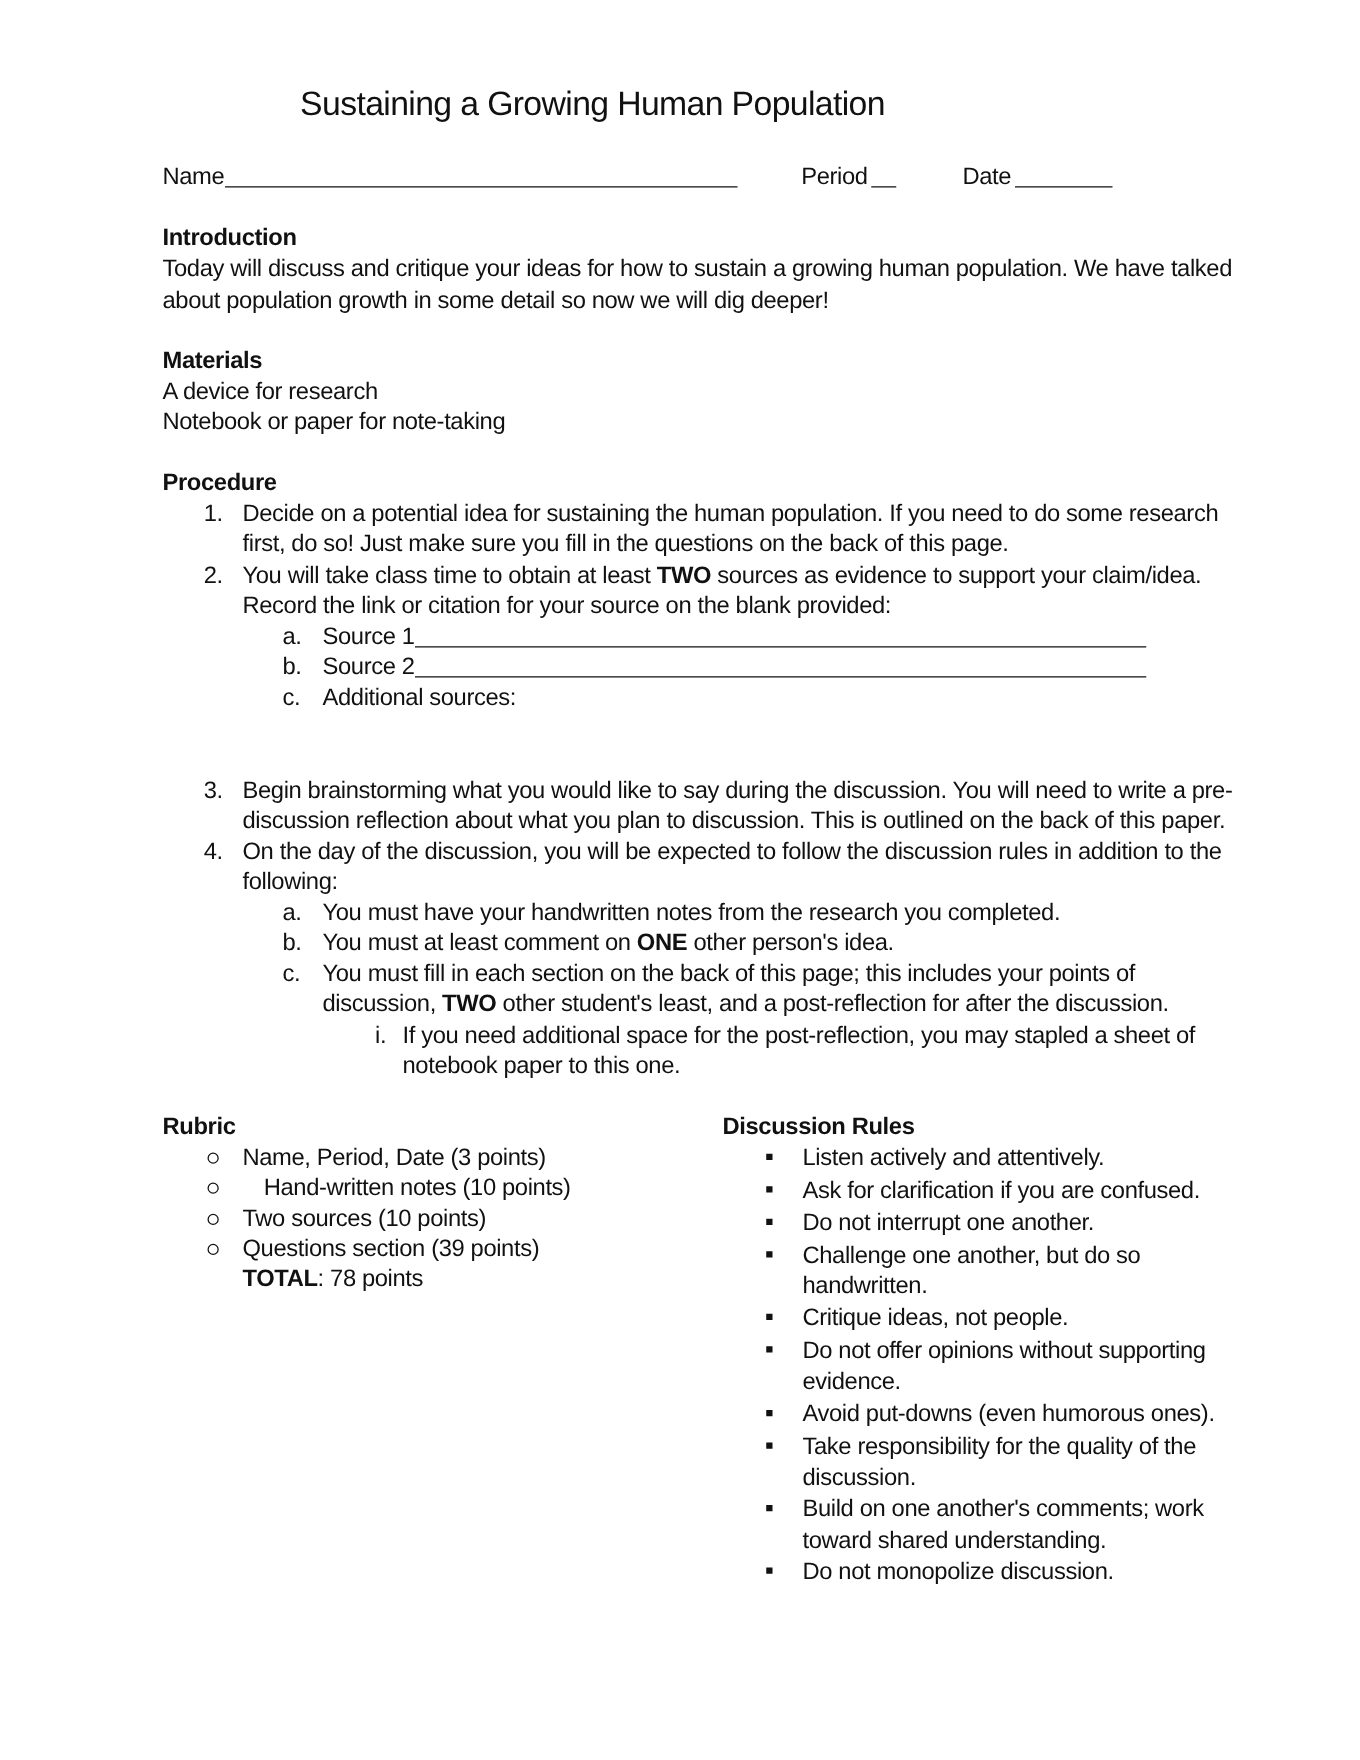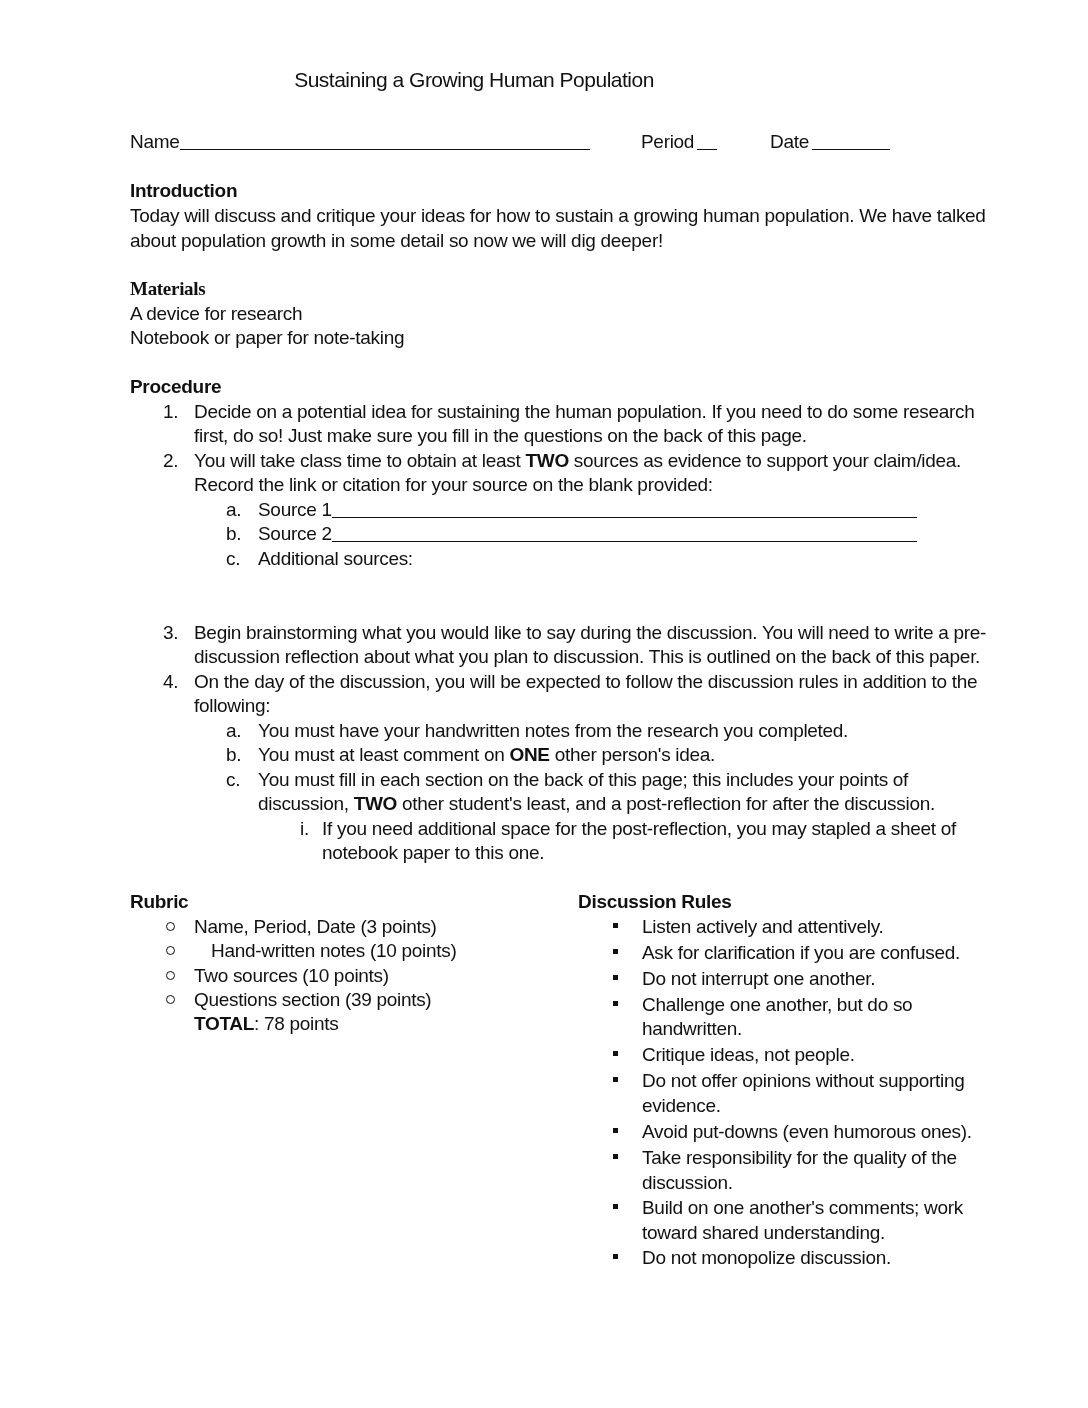--- a/index.html
+++ b/index.html
@@ -2,21 +2,21 @@
 <html><head>
   <meta charset="utf-8">
   <style>
     html, body { margin: 0; padding: 0; background: #ffffff; }
     body {
       width: 1088px; height: 1408px; position: relative; overflow: hidden;
       font-family: "Liberation Sans", sans-serif; color: #111111;
       font-size: 17.5px; letter-spacing: -0.3px;
     }
     .abs { position: absolute; white-space: nowrap; }
-    .title { left: 0; width: 948px; text-align: center; top: 68px; font-size: 21px; letter-spacing: -0.5px; }
+    .title { left: 0; width: 948px; text-align: center; top: 68px; font-size: 27px; letter-spacing: -0.5px; }
     .line { font-size: 19px; line-height: 24px; }
     .h { font-weight: bold; }
     .blank { display: inline-block; border-bottom: 1.3px solid #111; height: 16px; vertical-align: baseline; }
     .num { width: 30px; text-align: left; }
     .circ { display:inline-block; width:7px; height:7px; border:1.5px solid #111; border-radius:50%; }
     .sq { display:inline-block; width:5px; height:5px; background:#111; }
     b { font-weight: bold; }
   </style>
 </head>
 <body>
@@ -29,21 +29,21 @@
   <div class="abs blank" style="left:180px; top:133px; width:410px;"></div>
   <div class="abs line" style="left:641px; top:130px;">Period</div>
   <div class="abs blank" style="left:697px; top:133px; width:20px;"></div>
   <div class="abs line" style="left:770px; top:130px;">Date</div>
   <div class="abs blank" style="left:812px; top:133px; width:78px;"></div>
 
   <div class="abs line h" style="left:130px; top:179px;">Introduction</div>
   <div class="abs line" style="left:130px; top:204px;">Today will discuss and critique your ideas for how to sustain a growing human population. We have talked</div>
   <div class="abs line" style="left:130px; top:229px;">about population growth in some detail so now we will dig deeper!</div>
 
-  <div class="abs line h" style="left:130px; top:277px;font-family:Liberation Serif, serif;">Materials</div>
+  <div class="abs line h" style="left:130px; top:277px;">Materials</div>
   <div class="abs line" style="left:130px; top:302px;">A device for research</div>
   <div class="abs line" style="left:130px; top:326px;">Notebook or paper for note-taking</div>
 
   <div class="abs line h" style="left:130px; top:375px;">Procedure</div>
 
   <div class="abs line num" style="left:163px; top:400px;">1.</div>
   <div class="abs line" style="left:194px; top:400px;">Decide on a potential idea for sustaining the human population. If you need to do some research</div>
   <div class="abs line" style="left:194px; top:424px;">first, do so! Just make sure you fill in the questions on the back of this page.</div>
 
   <div class="abs line num" style="left:163px; top:449px;">2.</div>

